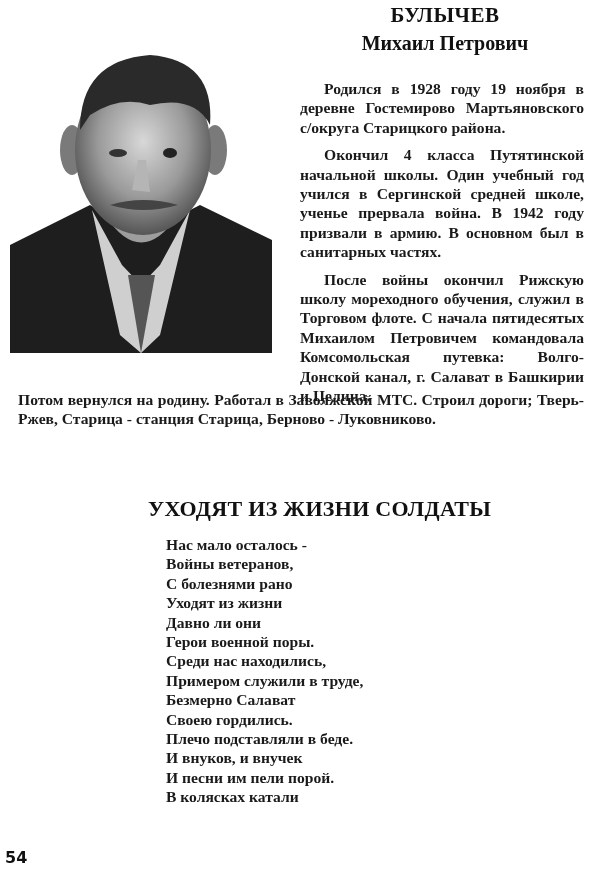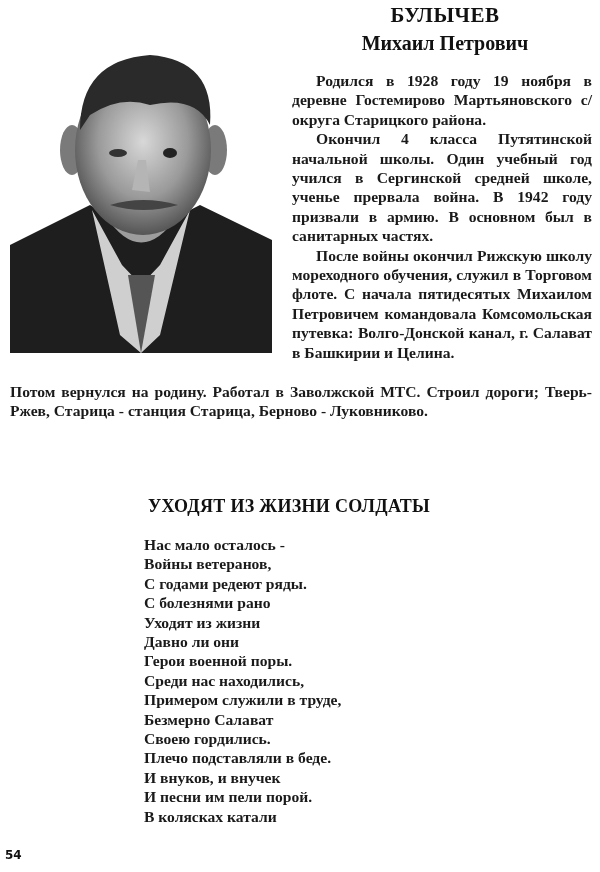--- a/index.html
+++ b/index.html
@@ -7,30 +7,30 @@
          font-family:"DejaVu Serif", "Liberation Serif", serif; color:#111; }
   .photo { position:absolute; left:10px; top:35px; width:262px; height:318px;
            background:#fff; overflow:hidden; }
   .photo svg { display:block; }
   .title { position:absolute; left:300px; width:290px; text-align:center;
            font-weight:bold; font-family:"Liberation Serif", serif; }
   .surname { top:3px; font-size:21px; letter-spacing:0.5px; }
   .firstnames { top:32px; font-size:20px; }
   .bio { position:absolute; font-family:"Liberation Serif", serif; font-size:15.6px;
          line-height:19.4px; text-align:justify; font-weight:bold; color:#1a1a1a; }
-  .bio p { margin:0; text-indent:24px; }
+  .bio p { margin:8px; text-indent:24px; }
   .bio-right { left:292px; top:71px; width:300px; }
   .bio-full { left:10px; top:382px; width:582px; }
   .bio-full p { text-indent:0; }
-  .poem-title { position:absolute; left:148px; top:496px; font-size:18px; font-weight:bold;
+  .poem-title { position:absolute; left:148px; top:496px; font-size:22px; font-weight:bold;
                 font-family:"Liberation Serif", serif; letter-spacing:0.3px; }
   .poem { position:absolute; left:144px; top:535px; font-family:"Liberation Serif", serif;
           font-size:15.6px; line-height:19.4px; font-weight:bold; color:#1a1a1a; }
-  .poem div { white-space:nowrap; }
-  .page-num { position:absolute; left:5px; top:848px; font-size:12px; font-weight:bold;
+  .poem div { white-space:nowrap;margin-left:22px; }
+  .page-num { position:absolute; left:5px; top:848px; font-size:16px; font-weight:bold;
               font-family:"DejaVu Sans", sans-serif; }
 </style>
 </head>
 <body>
 
 <div class="photo">
   <svg width="262" height="318" viewBox="0 0 262 318">
     <defs>
       <radialGradient id="face" cx="50%" cy="45%" r="55%">
         <stop offset="0%" stop-color="#d8d8d8"></stop>
@@ -74,21 +74,20 @@
 
 <div class="bio bio-full">
   <p>Потом вернулся на родину. Работал в Заволжской МТС. Строил дороги; Тверь-Ржев, Старица - станция Старица, Берново - Луковниково.</p>
 </div>
 
 <div class="poem-title">УХОДЯТ ИЗ ЖИЗНИ СОЛДАТЫ</div>
 
 <div class="poem">
   <div>Нас мало осталось -</div>
   <div>Войны ветеранов,</div>
-  <div>С годами редеют ряды.</div>
   <div>С болезнями рано</div>
   <div>Уходят из жизни</div>
   <div>Давно ли они</div>
   <div>Герои военной поры.</div>
   <div>Среди нас находились,</div>
   <div>Примером служили в труде,</div>
   <div>Безмерно Салават</div>
   <div>Своею гордились.</div>
   <div>Плечо подставляли в беде.</div>
   <div>И внуков, и внучек</div>

